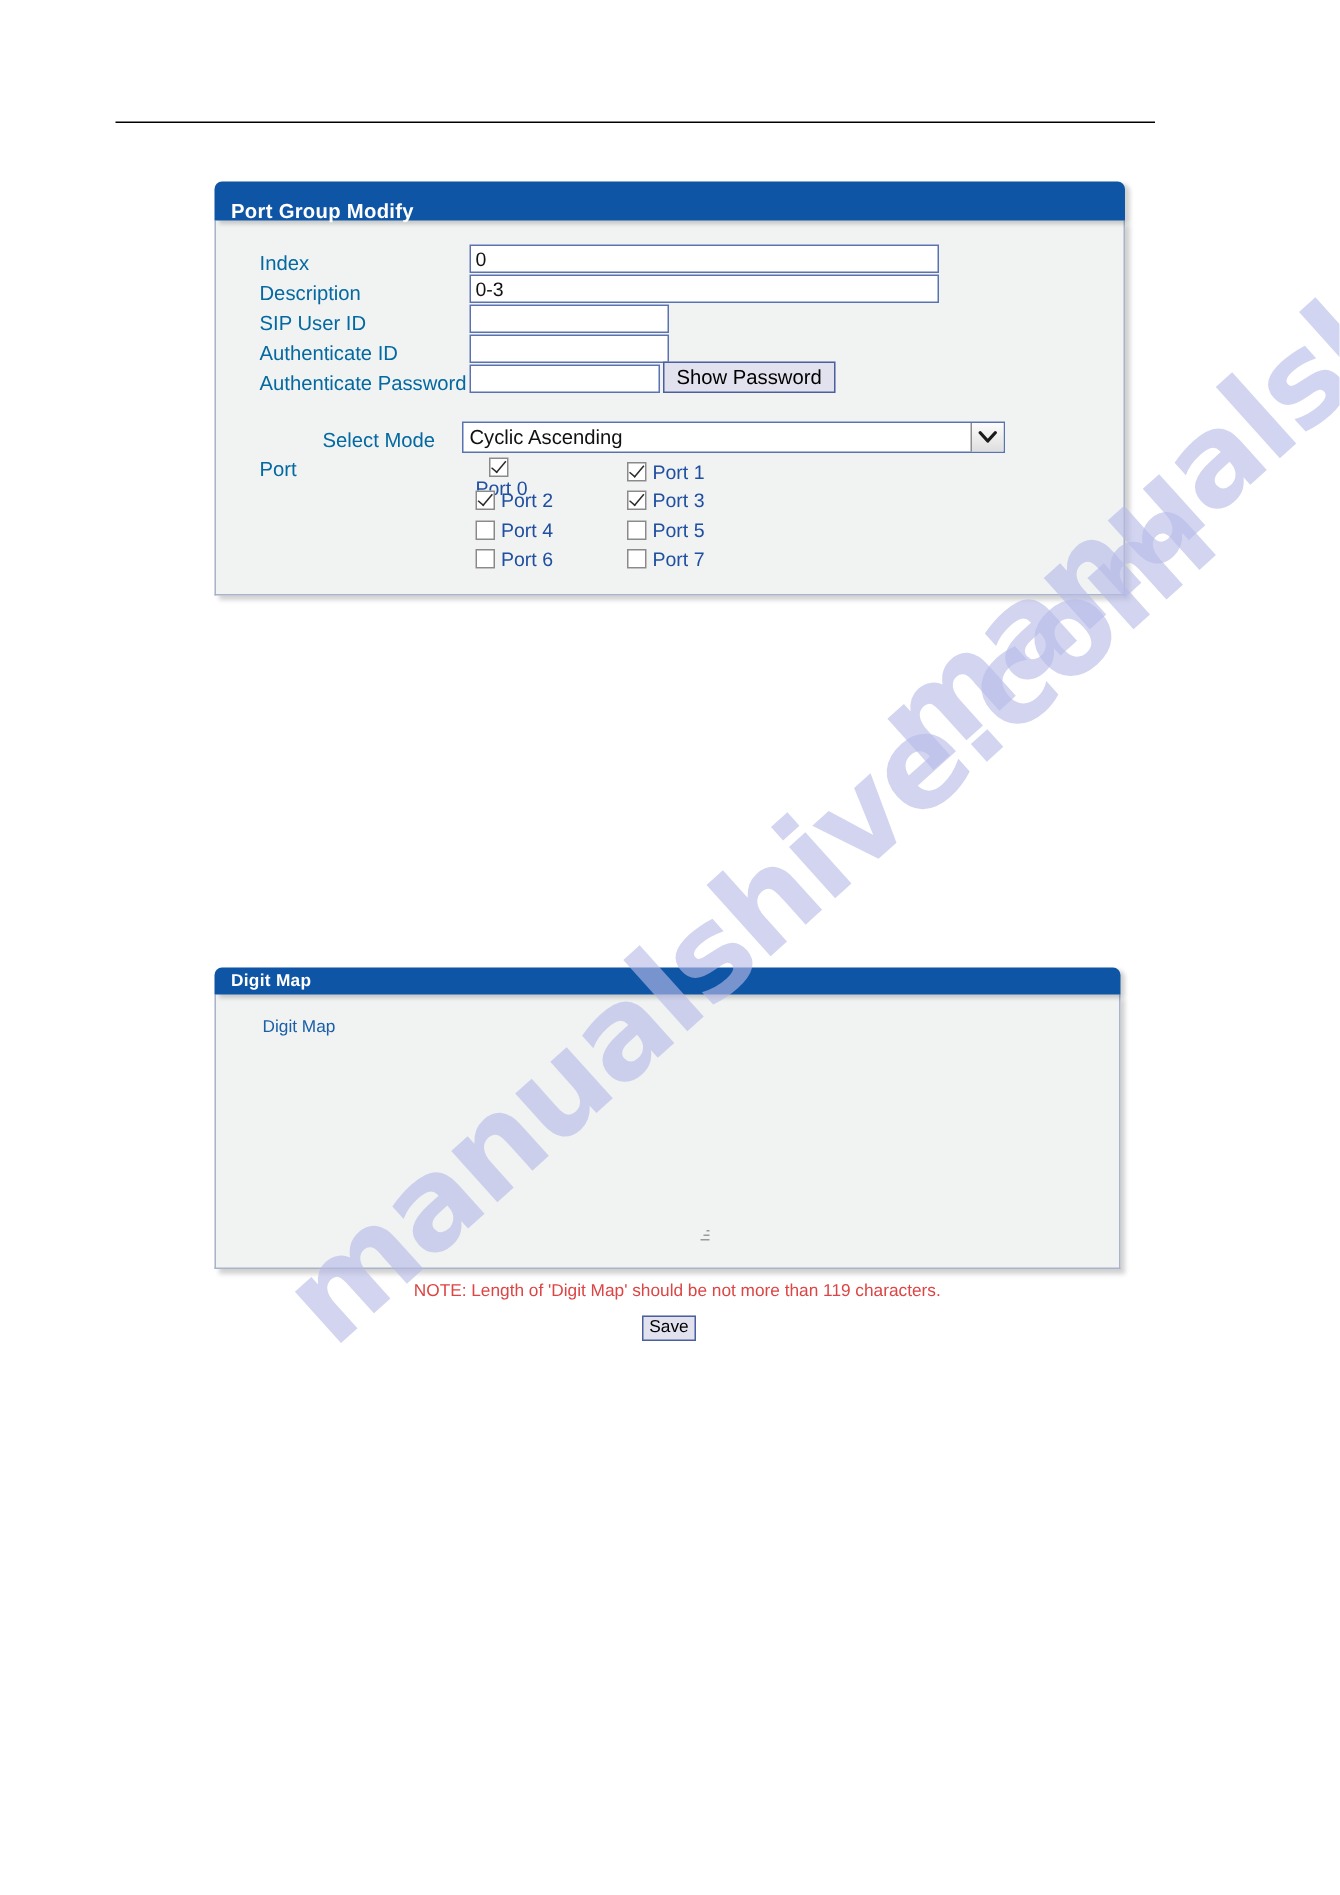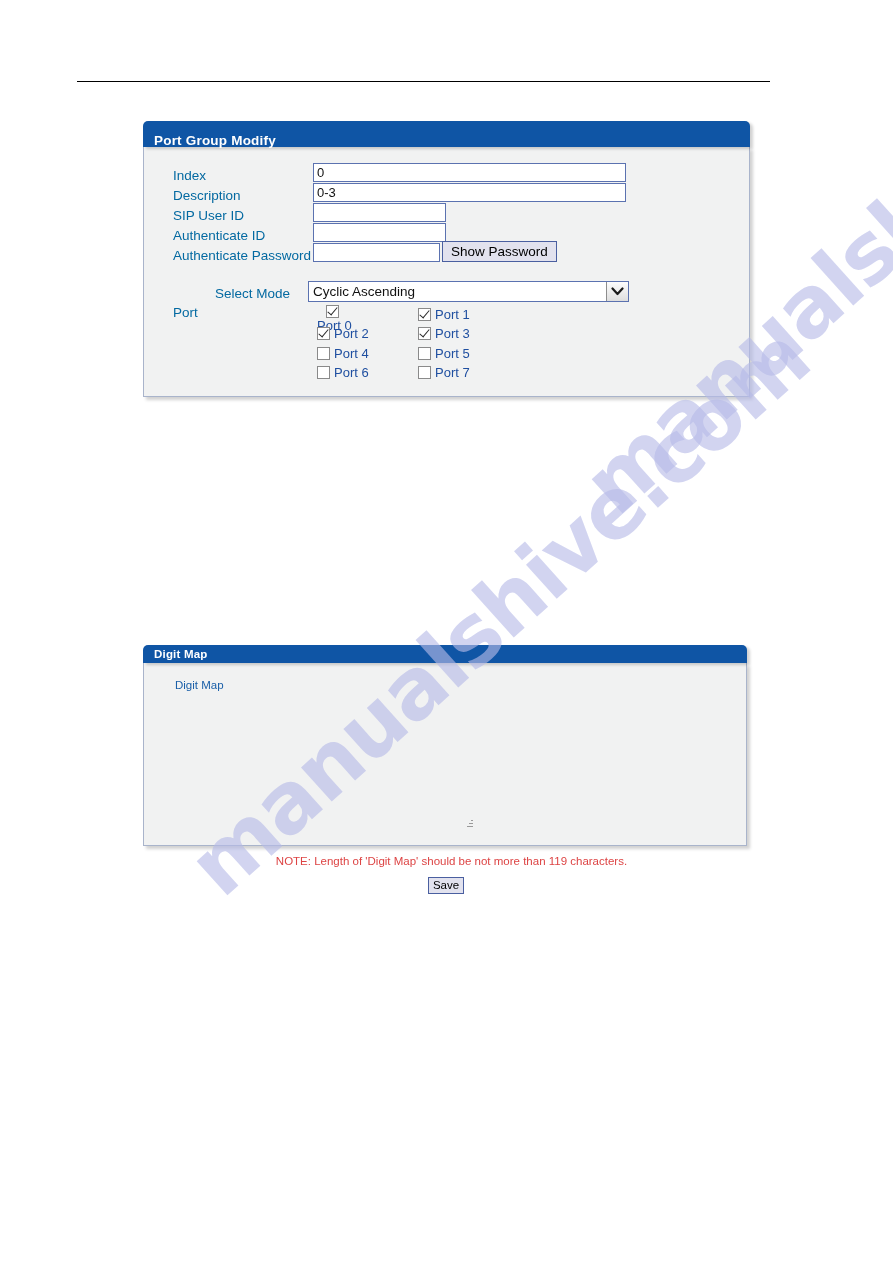--- a/index.html
+++ b/index.html
@@ -145,21 +145,21 @@
     top: 94px;
     height: 21px;
     font-size: 13.5px;
   }
 
   
   .select-wrap {
     position: absolute;
     left: 164px;
     top: 134px;
-    width: 321px;
+    width: 362px;
     height: 21px;
     box-sizing: border-box;
     border: 1px solid #5b72b0;
     background: #ffffff;
     display: flex;
     align-items: center;
   }
   .select-wrap .sel-text {
     font-size: 13.5px;
     color: #111111;

